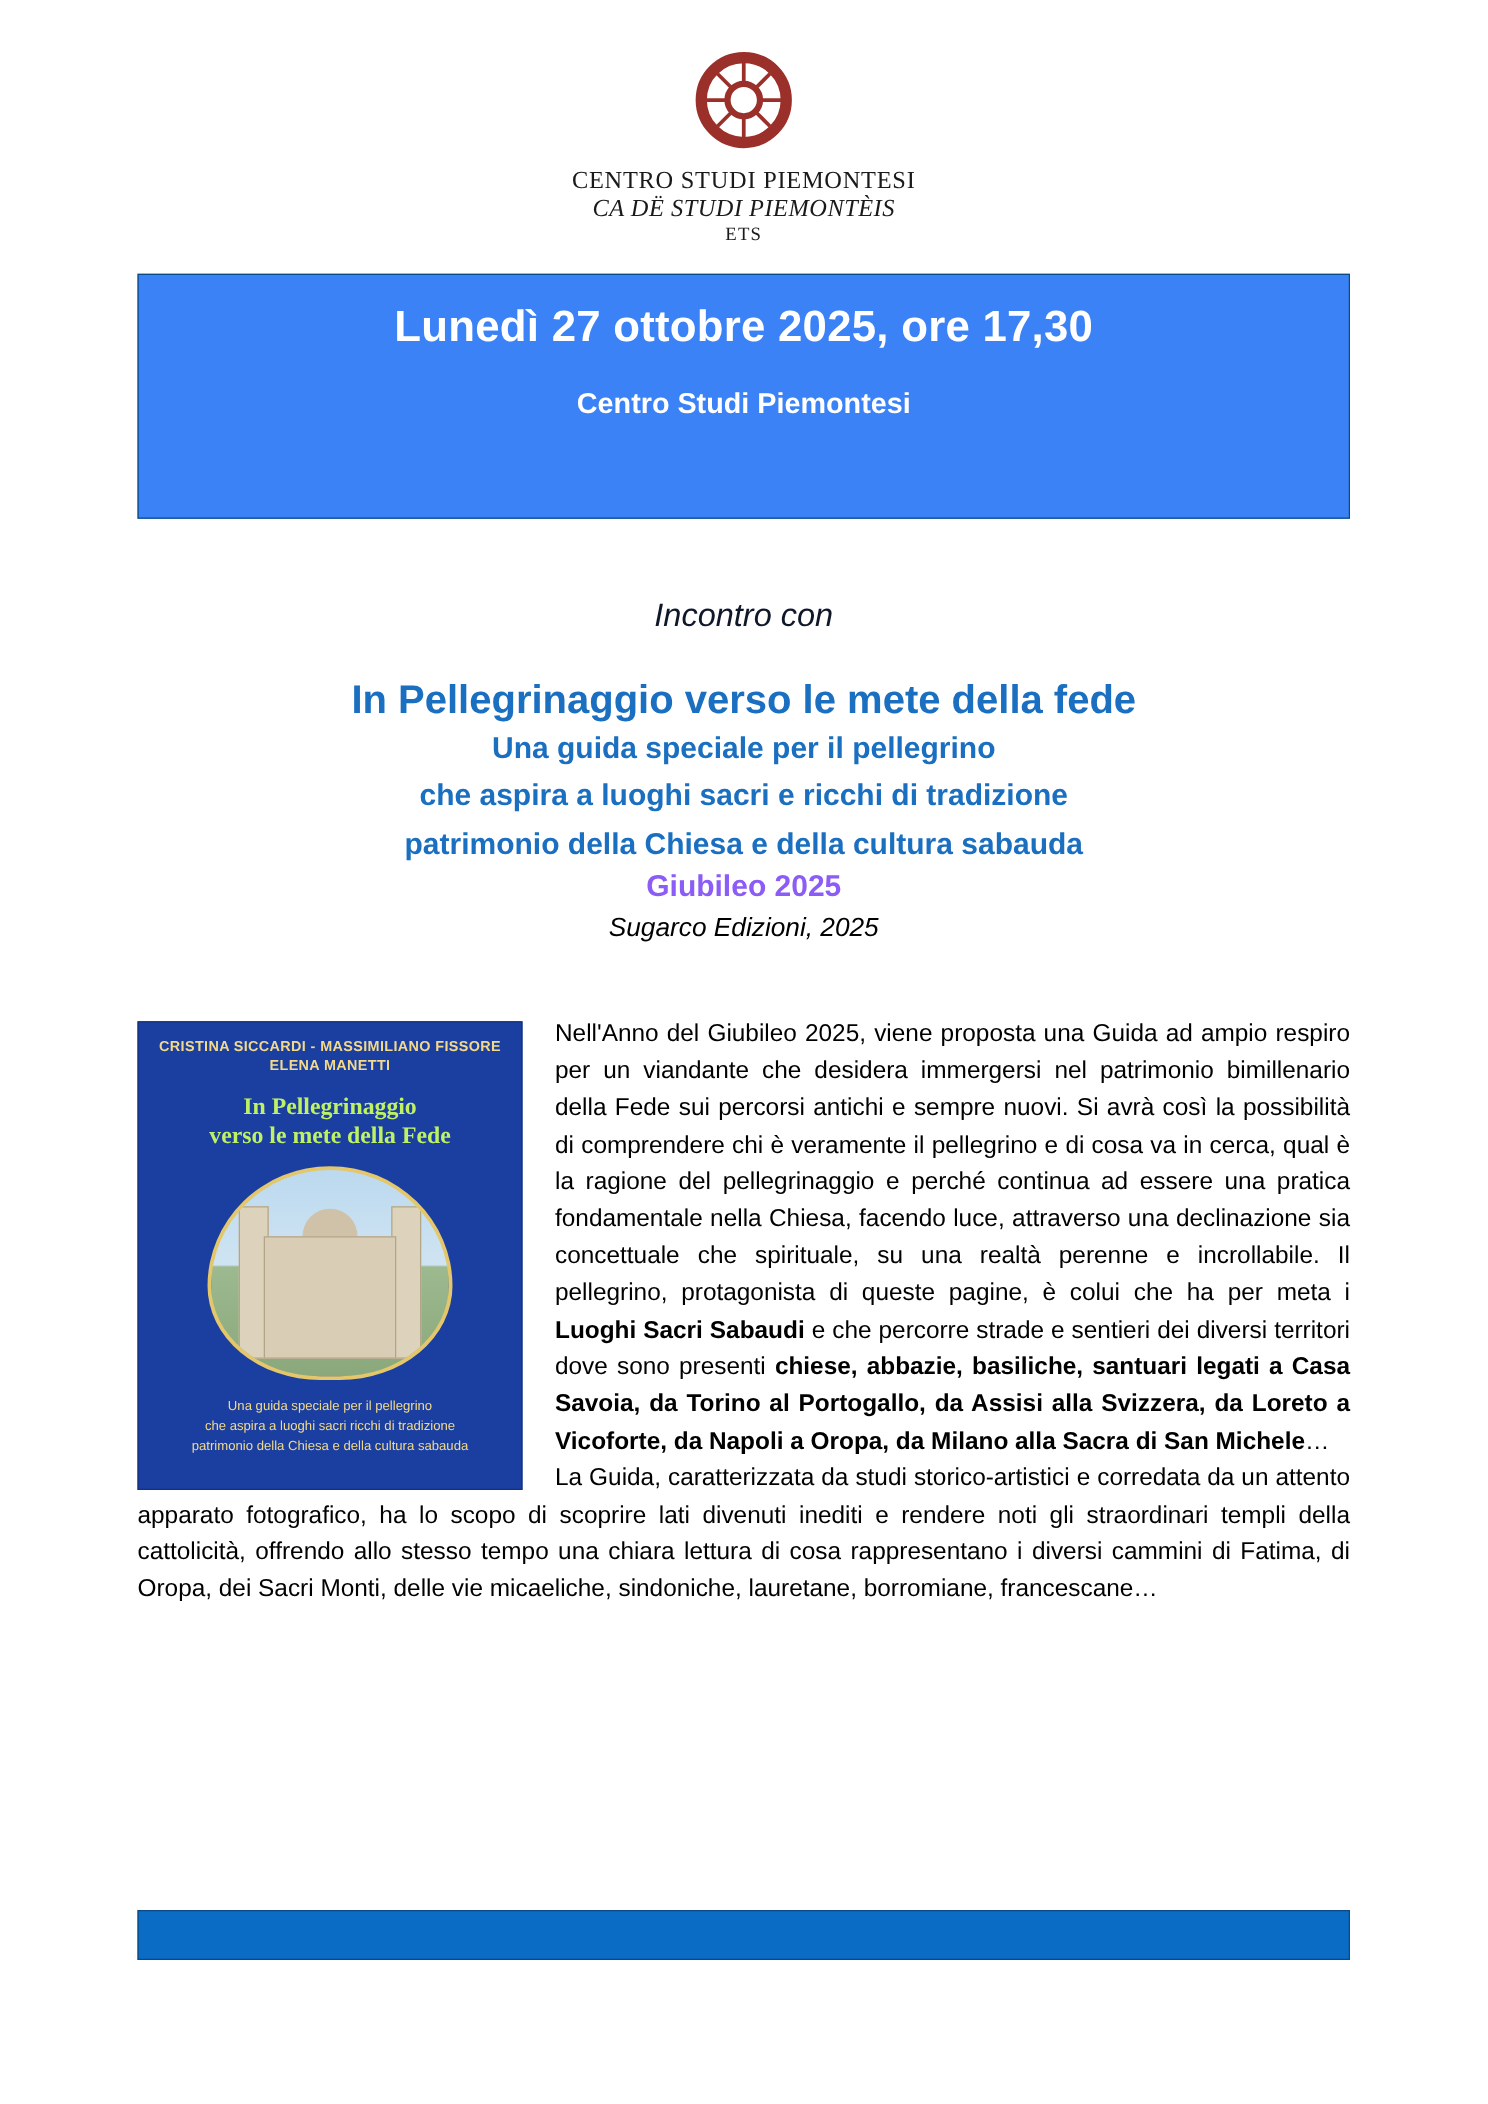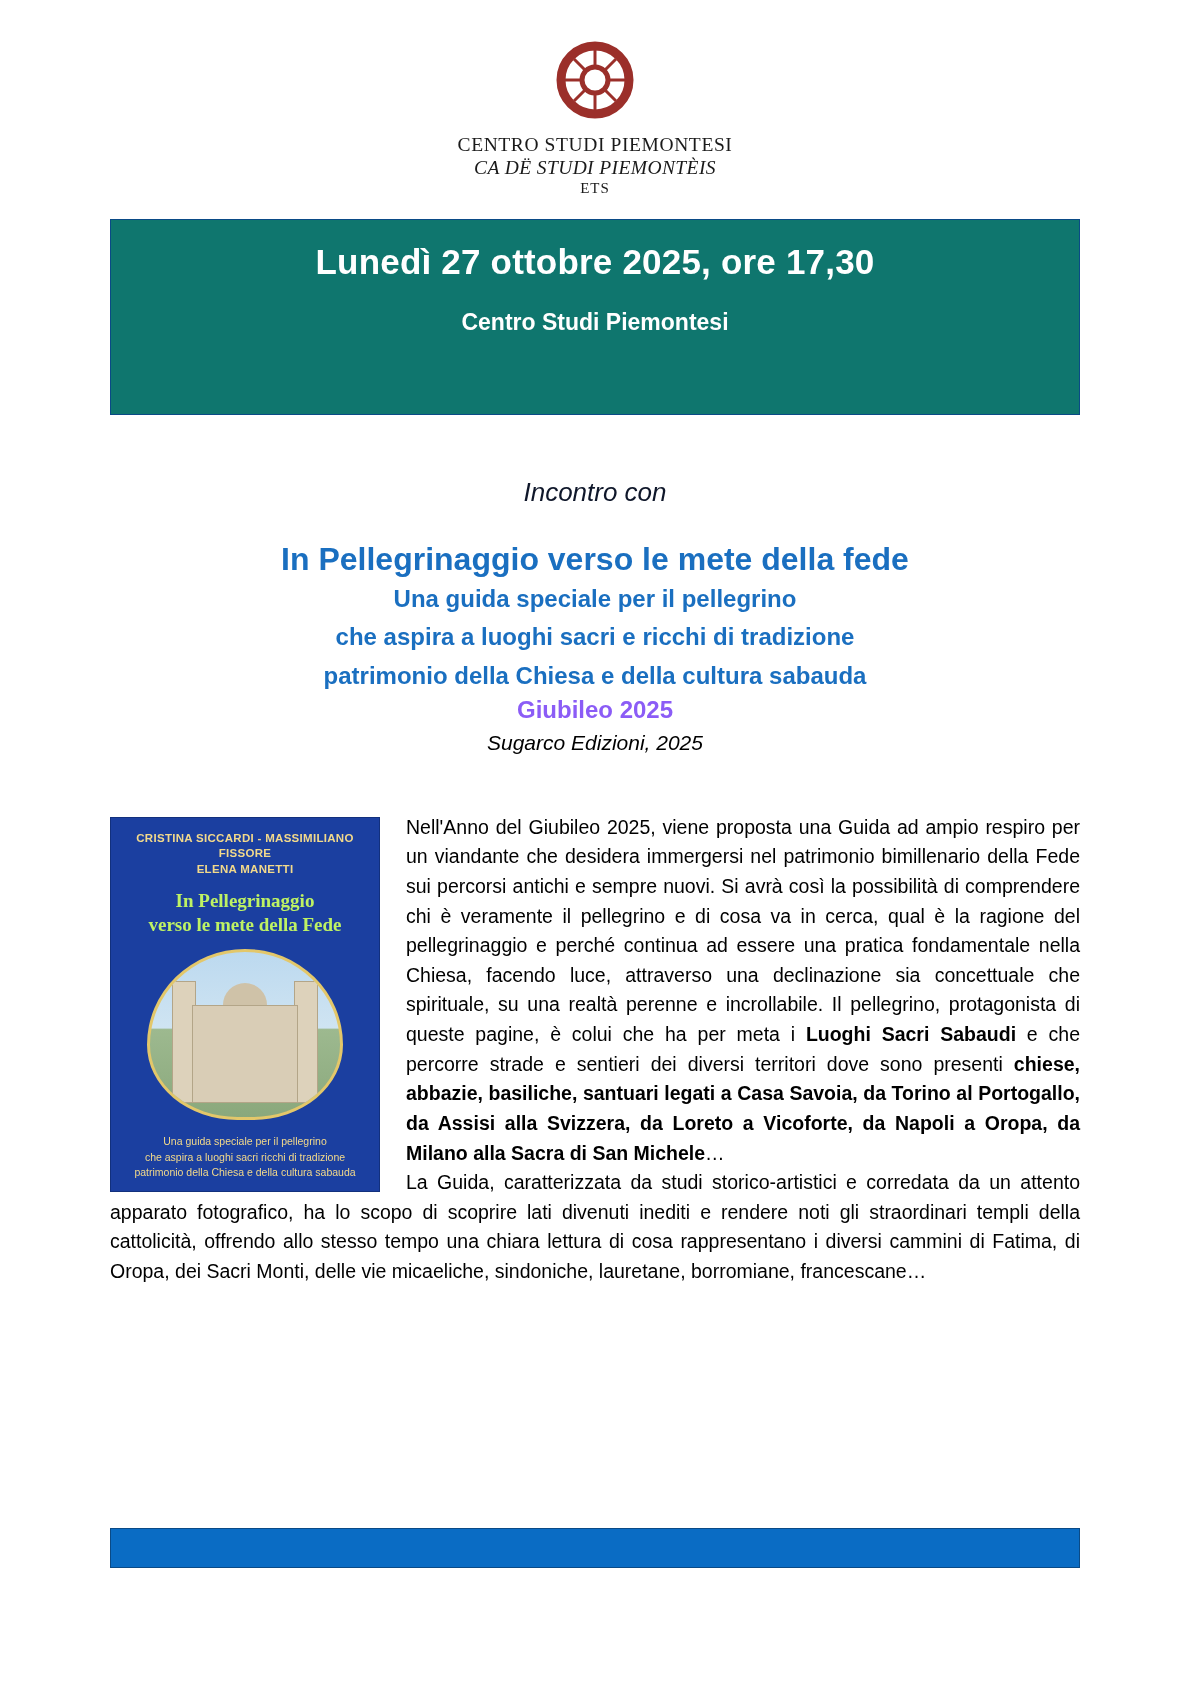--- a/index.html
+++ b/index.html
@@ -55,21 +55,21 @@
     font-family: Liberation Serif, serif;
     font-size: 15px;
     letter-spacing: 1px;
     color: #1a1a1a;
     margin-top: 1px;
   }
 
   
   .banner {
     margin-top: 22px;
-    background: #0f766e;
+    background: #3b82f6;
     border: 1px solid #0a4a86;
     color: #ffffff;
     text-align: center;
     padding: 22px 10px 22px;
     box-sizing: border-box;
     height: 196px;
   }
   .banner-date {
     font-size: 35px;
     font-weight: bold;
@@ -141,21 +141,21 @@
   
   .content {
     margin-top: 58px;
     font-size: 19.5px;
     line-height: 1.52;
     text-align: justify;
     color: #000;
   }
   .cover {
     float: left;
-    width: 270px;
+    width: 308px;
     height: 375px;
     margin: 4px 26px 6px 0;
     background: #1b3fa0;
     border: 1px solid #12307d;
     box-sizing: border-box;
     position: relative;
     overflow: hidden;
   }
   .cover-authors {
     color: #f2d98b;

